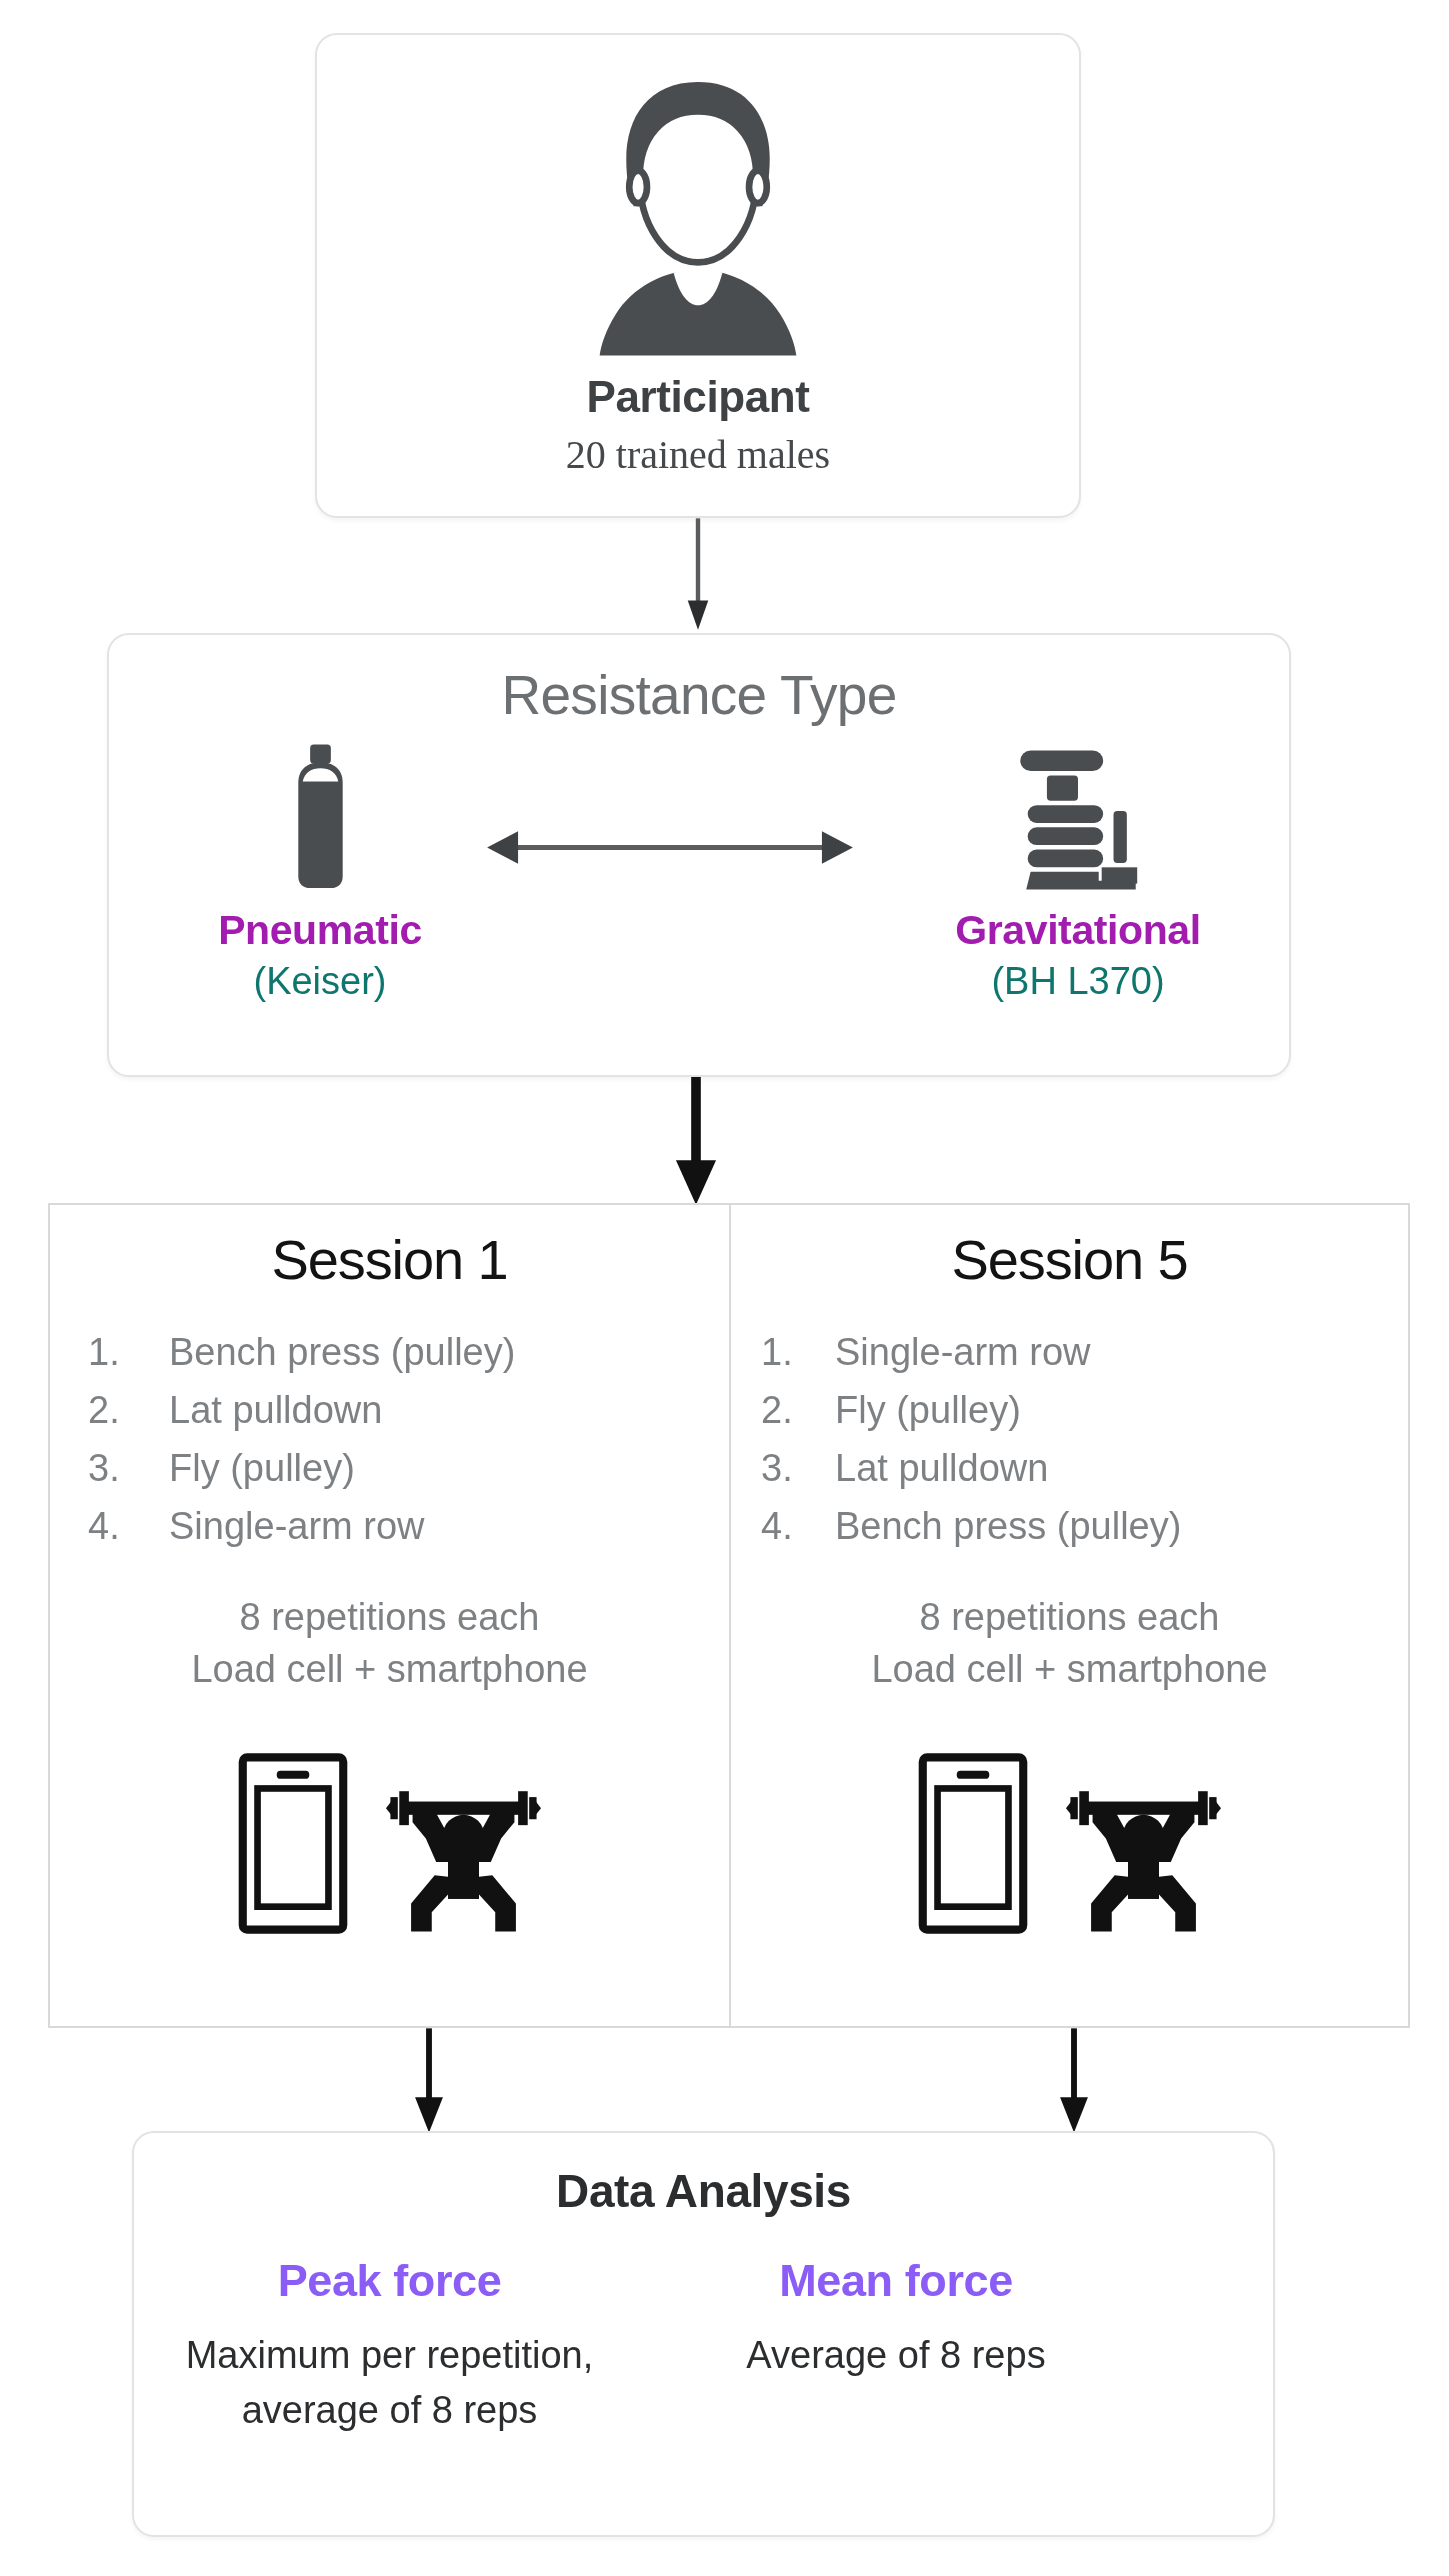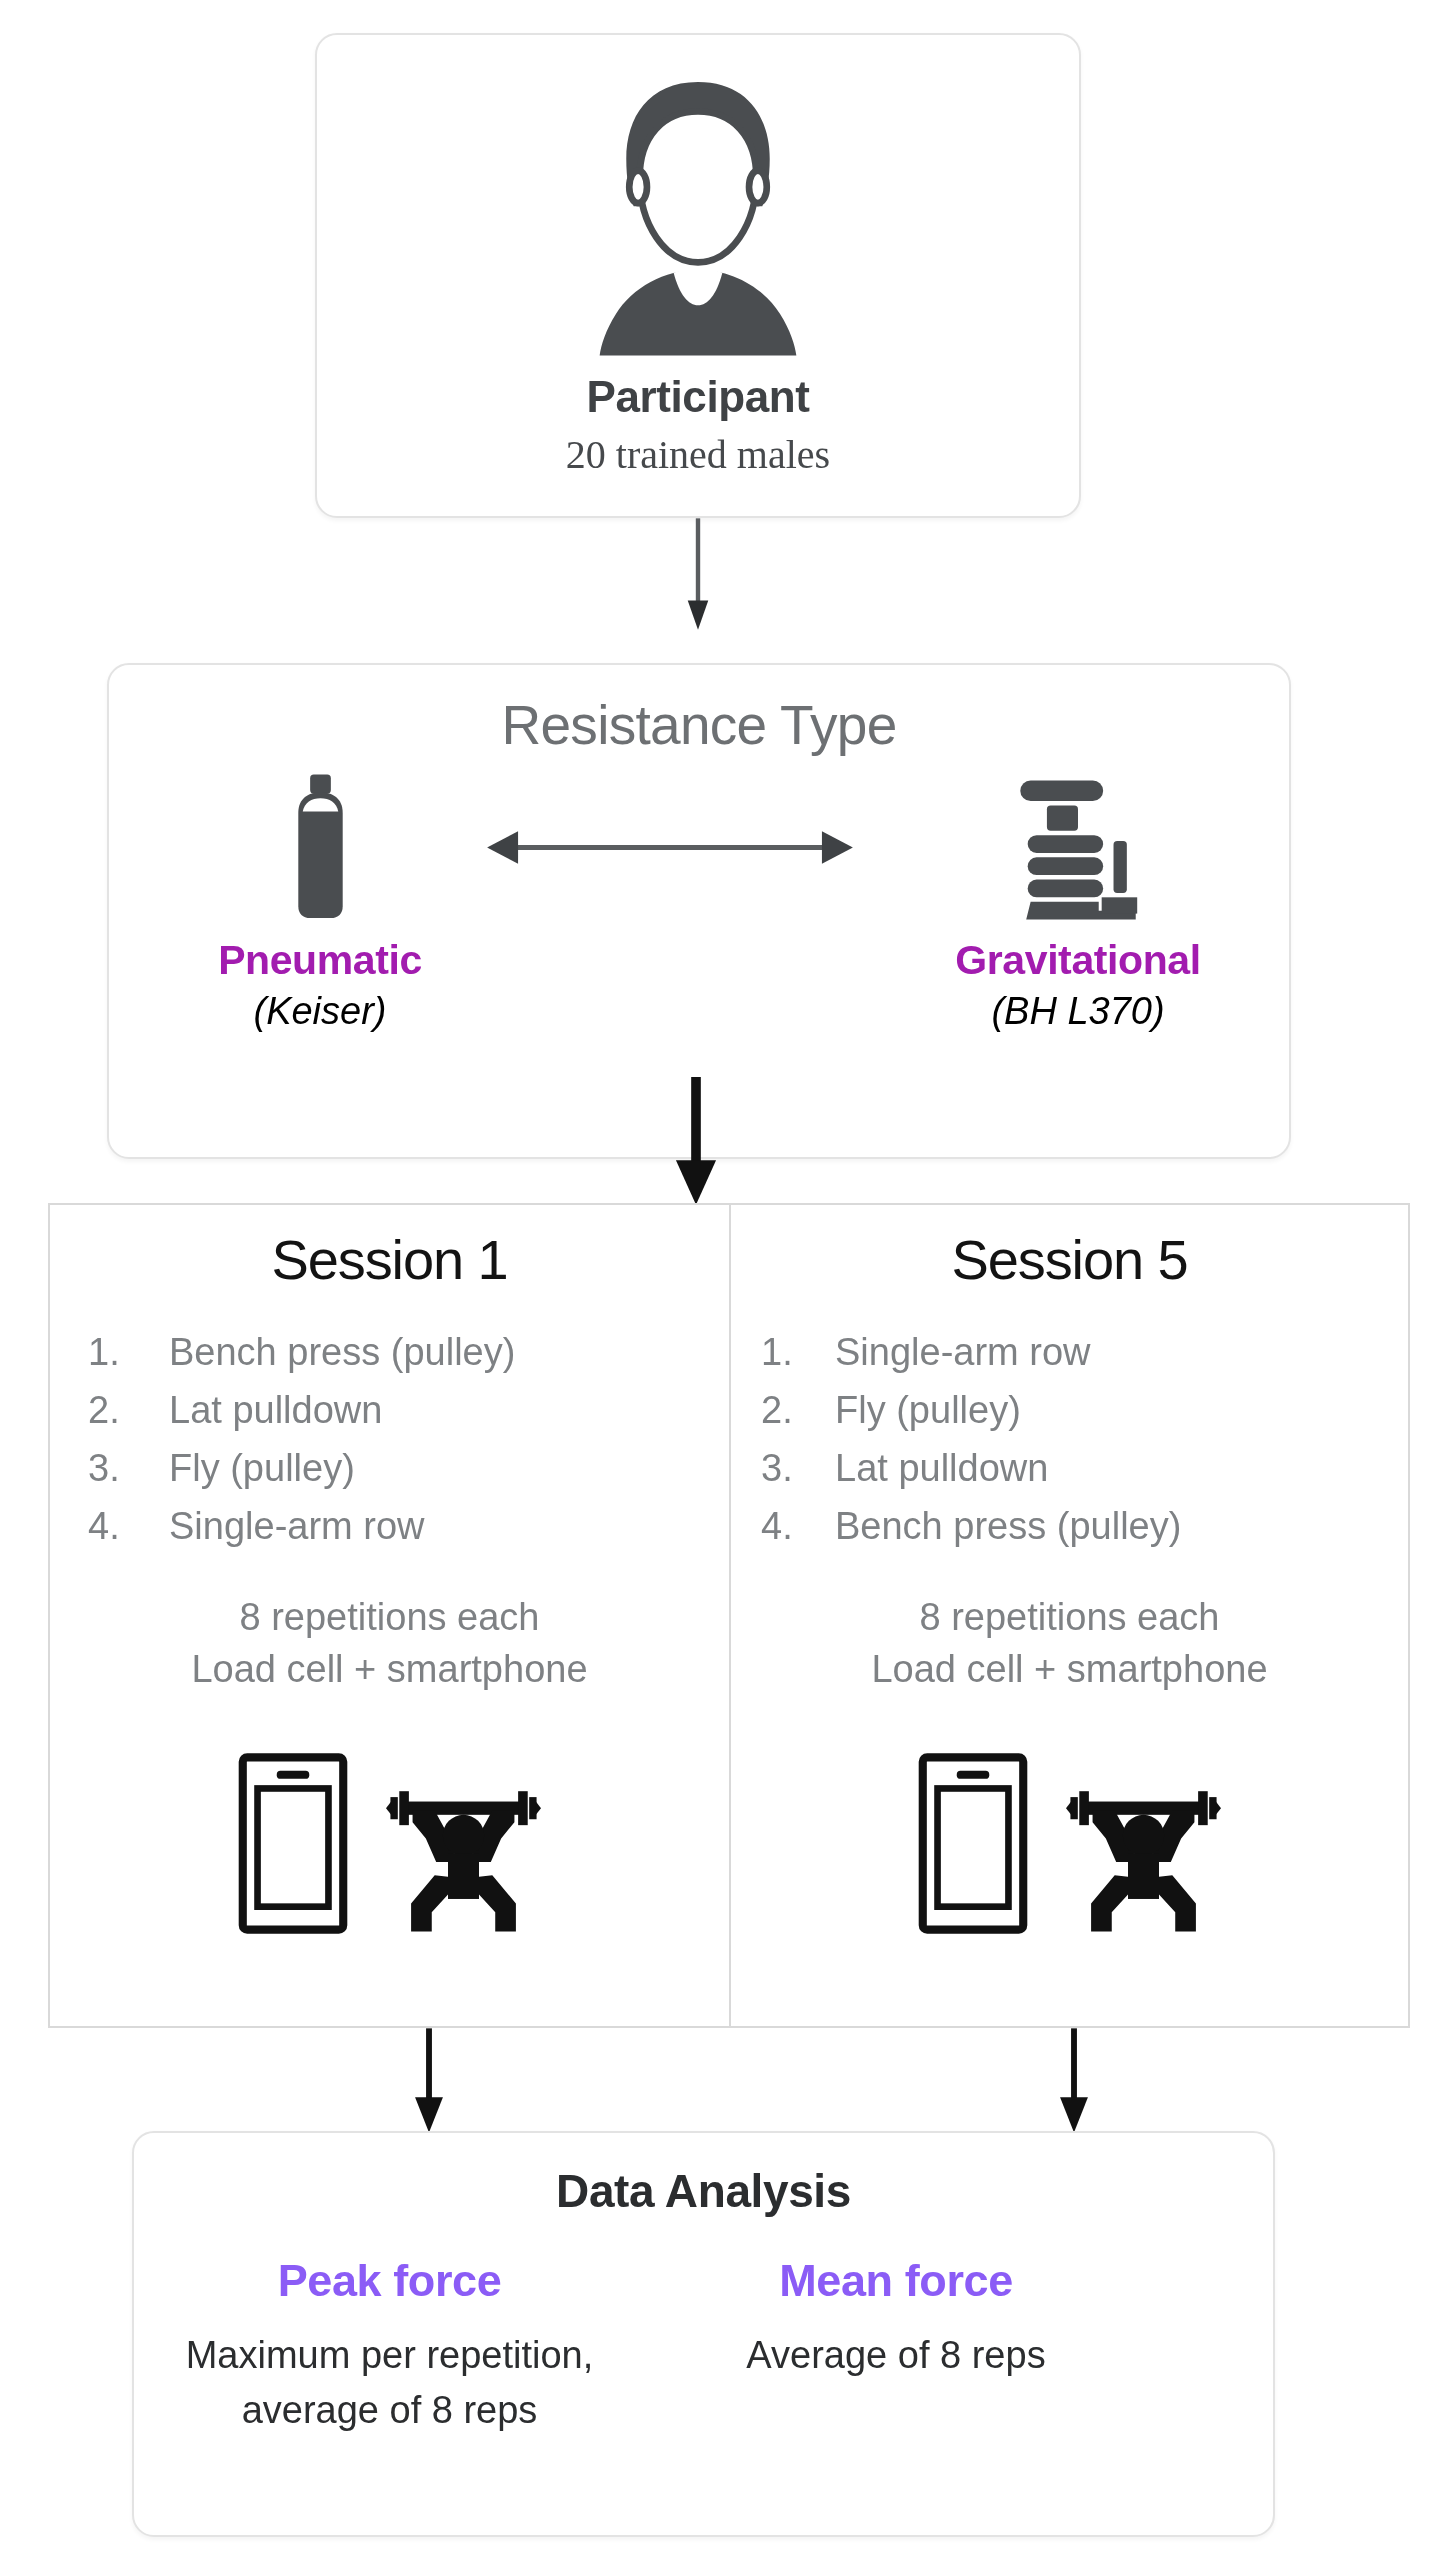--- a/index.html
+++ b/index.html
@@ -63,23 +63,23 @@
     position: absolute;
     left: 687px;
     top: 518px;
     width: 22px;
     height: 118px;
   }
 
   
   #resistance-card {
     left: 107px;
-    top: 663px;
+    top: 633px;
     width: 1184px;
-    height: 496px;
+    height: 444px;
   }
   #resistance-title {
     position: absolute;
     left: 0; right: 0;
     top: 28px;
     text-align: center;
     font-size: 55px;
     color: #6d7073;
     font-weight: normal;
     letter-spacing: -0.7px;
@@ -101,22 +101,21 @@
   .res-label {
     margin-top: 16.3px;
     font-size: 41px;
     font-weight: bold;
     color: #a21caf;
     letter-spacing: -0.4px;
   }
   .res-sub {
     margin-top: 6px;
     font-size: 38px;
-    color: #000000;
-    font-style: italic;
+    color: #0f766e;
   }
   #resistance-bidir-arrow {
     position: absolute;
     left: 485px;
     top: 818px;
     width: 370px;
     height: 59px;
   }
 
   

